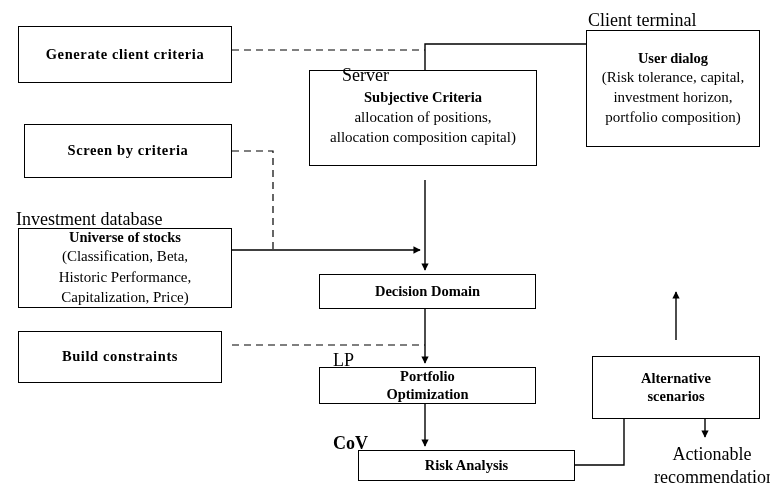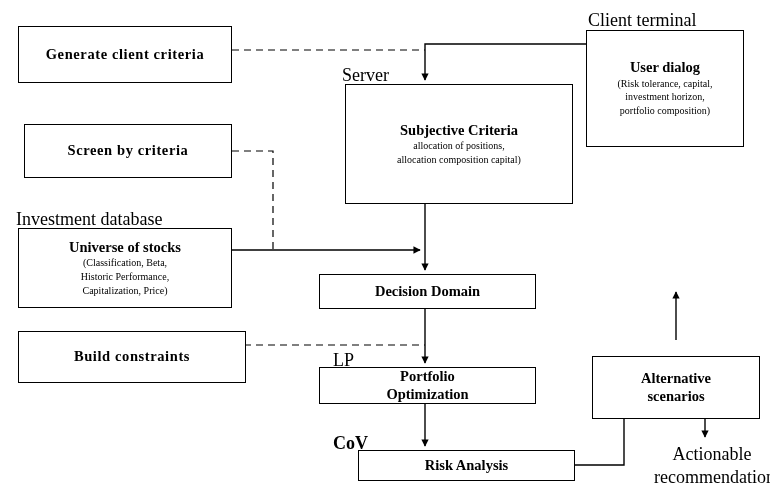--- a/index.html
+++ b/index.html
@@ -38,44 +38,44 @@
   .node .title {
     font-weight: bold;
     font-size: 14.5px;
     line-height: 1.2;
     white-space: nowrap;
   }
   .node .title.wide-spaced {
     letter-spacing: 0.6px;
   }
   .node .detail {
-    font-size: 10px;
+    font-size: 15px;
     line-height: 1.28;
     margin-top: 1px;
     white-space: nowrap;
   }
   .caption {
     position: absolute;
     font-size: 18px;
     line-height: 1.25;
     white-space: nowrap;
     background: transparent;
     z-index: 4;
   }
   .caption.center {
     text-align: center;
   }
 
   
   #node-generate      { left: 18px;  top: 26px;  width: 214px; height: 57px; }
   #node-screen        { left: 24px;  top: 124px; width: 208px; height: 54px; }
   #node-universe      { left: 18px;  top: 228px; width: 214px; height: 80px; }
-  #node-build         { left: 18px;  top: 331px; width: 228px; height: 52px; }
-  #node-subjective    { left: 309px; top: 84px;  width: 228px; height: 120px; margin-left: 36px; }
-  #node-userdialog    { left: 586px; top: 30px;  width: 158px; height: 117px; }
+  #node-build         { left: 18px;  top: 331px; width: 204px; height: 52px; }
+  #node-subjective    { left: 309px; top: 70px;  width: 228px; height: 96px; }
+  #node-userdialog    { left: 586px; top: 30px;  width: 174px; height: 117px; }
   #node-decision      { left: 319px; top: 274px; width: 217px; height: 35px; }
   #node-portfolio     { left: 319px; top: 367px; width: 217px; height: 37px; }
   #node-risk          { left: 314px; top: 450px; width: 217px; height: 31px; margin-left: 44px; }
   #node-alternative   { left: 592px; top: 340px; width: 168px; height: 63px; margin-top: 16px; }
 
   
   #cap-server         { left: 342px; top: 64px;  }
   #cap-client         { left: 588px; top: 9px;   }
   #cap-investment     { left: 16px;  top: 208px; }
   #cap-lp             { left: 333px; top: 349px; }

